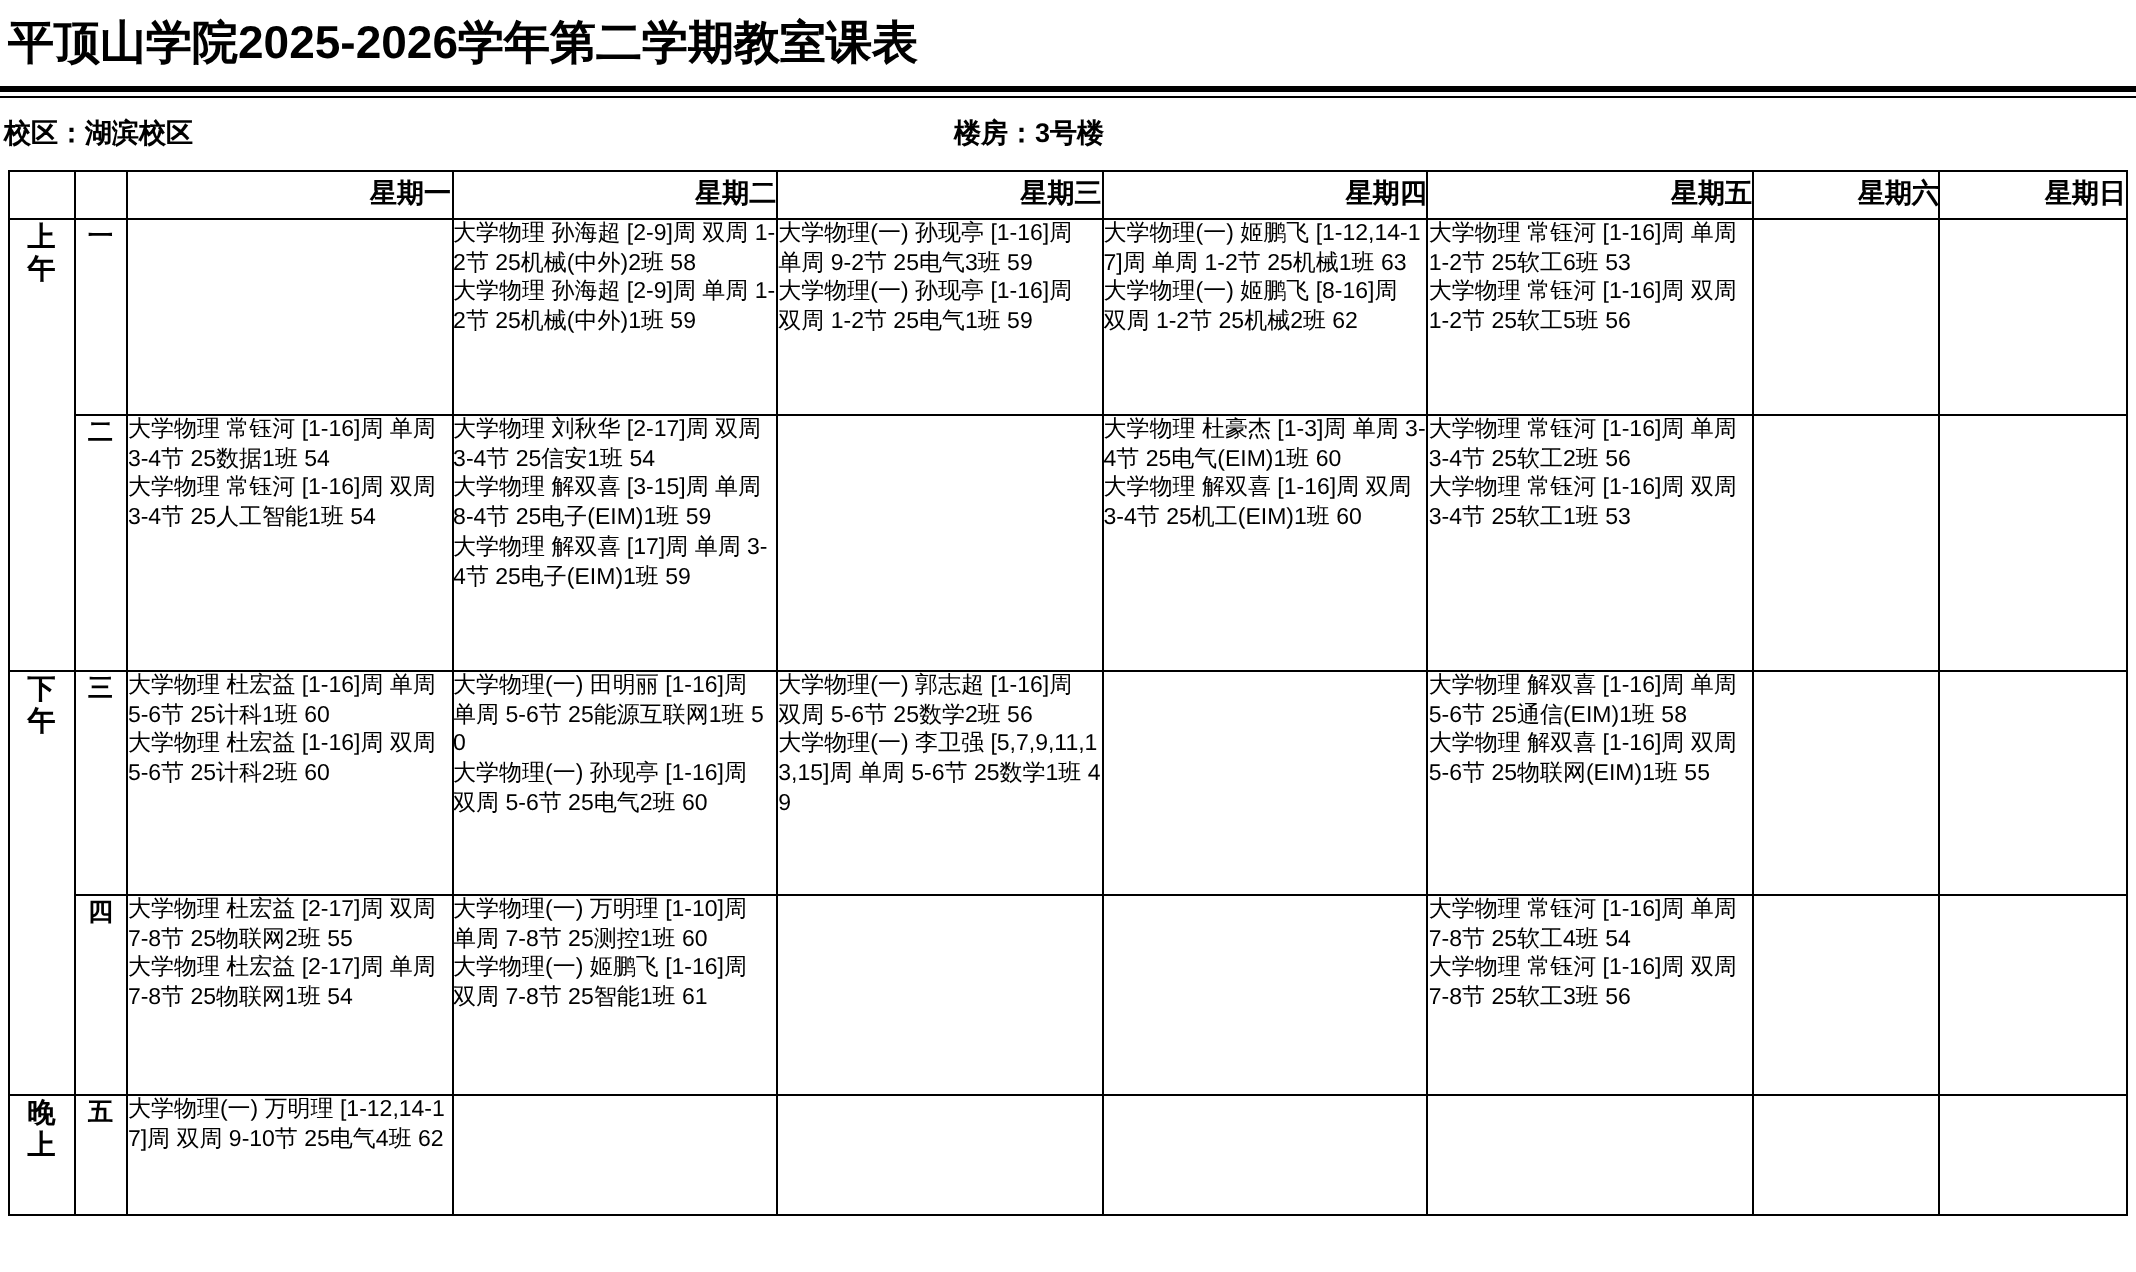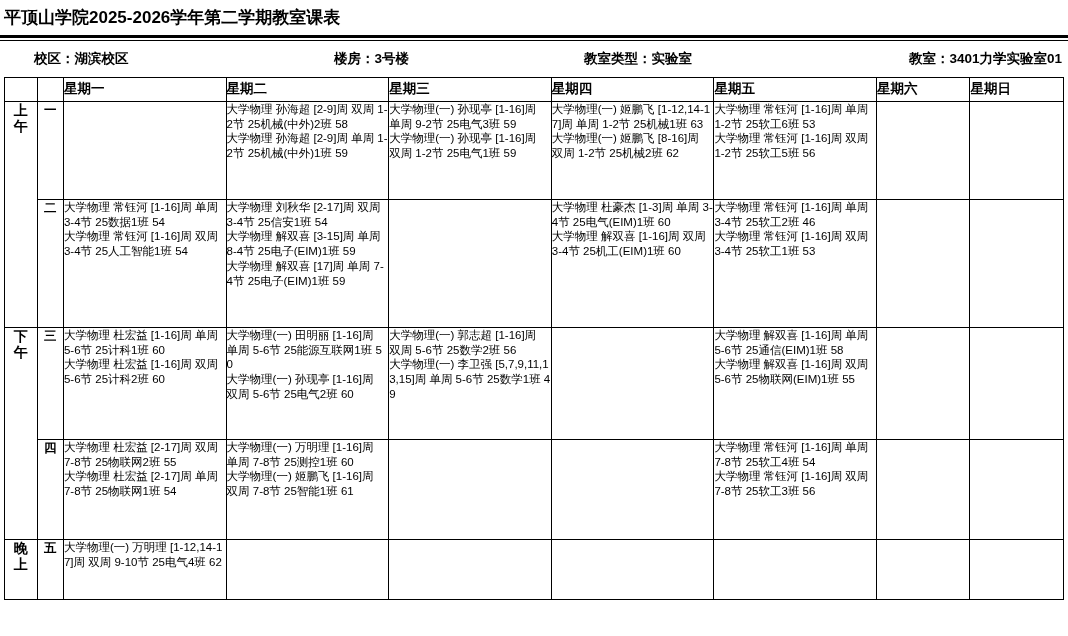--- a/index.html
+++ b/index.html
@@ -15,58 +15,58 @@
     overflow: hidden;
   }
   .page {
     width: 1068px;
     height: 636px;
     position: relative;
     box-sizing: border-box;
     padding: 0;
   }
   .title {
-    font-size: 17px;
+    font-size: 23px;
     font-weight: bold;
     padding: 6px 4px 6px 4px;
     letter-spacing: 0px;
     white-space: nowrap;
   }
   .title-rule {
     border-bottom: 3px solid #000;
     margin: 0 0 0 0;
   }
   .title-rule2 {
     border-bottom: 1px solid #000;
     margin: 2px 0 0 0;
   }
   .meta {
     display: flex;
     align-items: baseline;
     font-size: 13.5px;
     font-weight: bold;
     padding: 9px 2px 9px 2px;
   }
-  .meta .m1 { width: 300px; margin-left: 32px; }
-  .meta .m2 { width: 250px; }
+  .meta .m1 { width: 300px; }
+  .meta .m2 { width: 250px; text-align: right; }
   .meta .m3 { width: 310px; }
   .meta .m4 { flex: 1; text-align: right; padding-right: 4px; }
   table.sched {
     border-collapse: collapse;
     width: 1060px;
     margin-left: 4px;
     table-layout: fixed;
   }
   table.sched th, table.sched td {
     border: 1px solid #000;
     vertical-align: top;
     padding: 0;
   }
   table.sched th {
-    text-align: left;
+    text-align: right;
     font-size: 13.5px;
     font-weight: bold;
     height: 20px;
     padding: 1px 0 2px 0;
     vertical-align: middle;
   }
   .col-sec { width: 32px; }
   .col-per { width: 26px; }
   .col-day { width: 160px; }
   .sec-cell {
@@ -102,22 +102,20 @@
 
 <div class="page">
 
   <div class="title">平顶山学院2025-2026学年第二学期教室课表</div>
   <div class="title-rule"></div>
   <div class="title-rule2"></div>
 
   <div class="meta">
     <div class="m1">校区：湖滨校区</div>
     <div class="m2">楼房：3号楼</div>
-    <div class="m3">教室类型：实验室</div>
-    <div class="m4">教室：3401力学实验室01</div>
   </div>
 
   <table class="sched">
     <colgroup>
       <col class="col-sec">
         <col class="col-per">
       <col class="col-day">
         <col class="col-day">
         <col class="col-day">
       <col class="col-day">
@@ -171,29 +169,29 @@
 
       <tr class="r2">
         <td class="per-cell">二</td>
         <td class="slot">
             <div class="entry">大学物理 常钰河 [1-16]周 单周 3-4节 25数据1班 54</div>
             <div class="entry">大学物理 常钰河 [1-16]周 双周 3-4节 25人工智能1班 54</div>
           </td>
         <td class="slot">
             <div class="entry">大学物理 刘秋华 [2-17]周 双周 3-4节 25信安1班 54</div>
             <div class="entry">大学物理 解双喜 [3-15]周 单周 8-4节 25电子(EIM)1班 59</div>
-            <div class="entry">大学物理 解双喜 [17]周 单周 7-4节 25电子(EIM)1班 59</div>
+            <div class="entry">大学物理 解双喜 [17]周 单周 3-4节 25电子(EIM)1班 59</div>
           </td>
         <td class="slot"></td>
         <td class="slot">
             <div class="entry">大学物理 杜豪杰 [1-3]周 单周 3-4节 25电气(EIM)1班 60</div>
             <div class="entry">大学物理 解双喜 [1-16]周 双周 3-4节 25机工(EIM)1班 60</div>
           </td>
         <td class="slot">
-            <div class="entry">大学物理 常钰河 [1-16]周 单周 3-4节 25软工2班 46</div>
+            <div class="entry">大学物理 常钰河 [1-16]周 单周 3-4节 25软工2班 56</div>
             <div class="entry">大学物理 常钰河 [1-16]周 双周 3-4节 25软工1班 53</div>
           </td>
         <td class="slot"></td>
         <td class="slot"></td>
       </tr>
 
       <tr class="r3">
         <td class="sec-cell" rowspan="2">
           <span>
               <span>下</span>
@@ -222,21 +220,21 @@
         <td class="slot"></td>
       </tr>
 
       <tr class="r4">
         <td class="per-cell">四</td>
         <td class="slot">
             <div class="entry">大学物理 杜宏益 [2-17]周 双周 7-8节 25物联网2班 55</div>
             <div class="entry">大学物理 杜宏益 [2-17]周 单周 7-8节 25物联网1班 54</div>
           </td>
         <td class="slot">
-            <div class="entry">大学物理(一) 万明理 [1-16]周 单周 7-8节 25测控1班 60</div>
+            <div class="entry">大学物理(一) 万明理 [1-10]周 单周 7-8节 25测控1班 60</div>
             <div class="entry">大学物理(一) 姬鹏飞 [1-16]周 双周 7-8节 25智能1班 61</div>
           </td>
         <td class="slot"></td>
         <td class="slot"></td>
         <td class="slot">
             <div class="entry">大学物理 常钰河 [1-16]周 单周 7-8节 25软工4班 54</div>
             <div class="entry">大学物理 常钰河 [1-16]周 双周 7-8节 25软工3班 56</div>
           </td>
         <td class="slot"></td>
         <td class="slot"></td>

